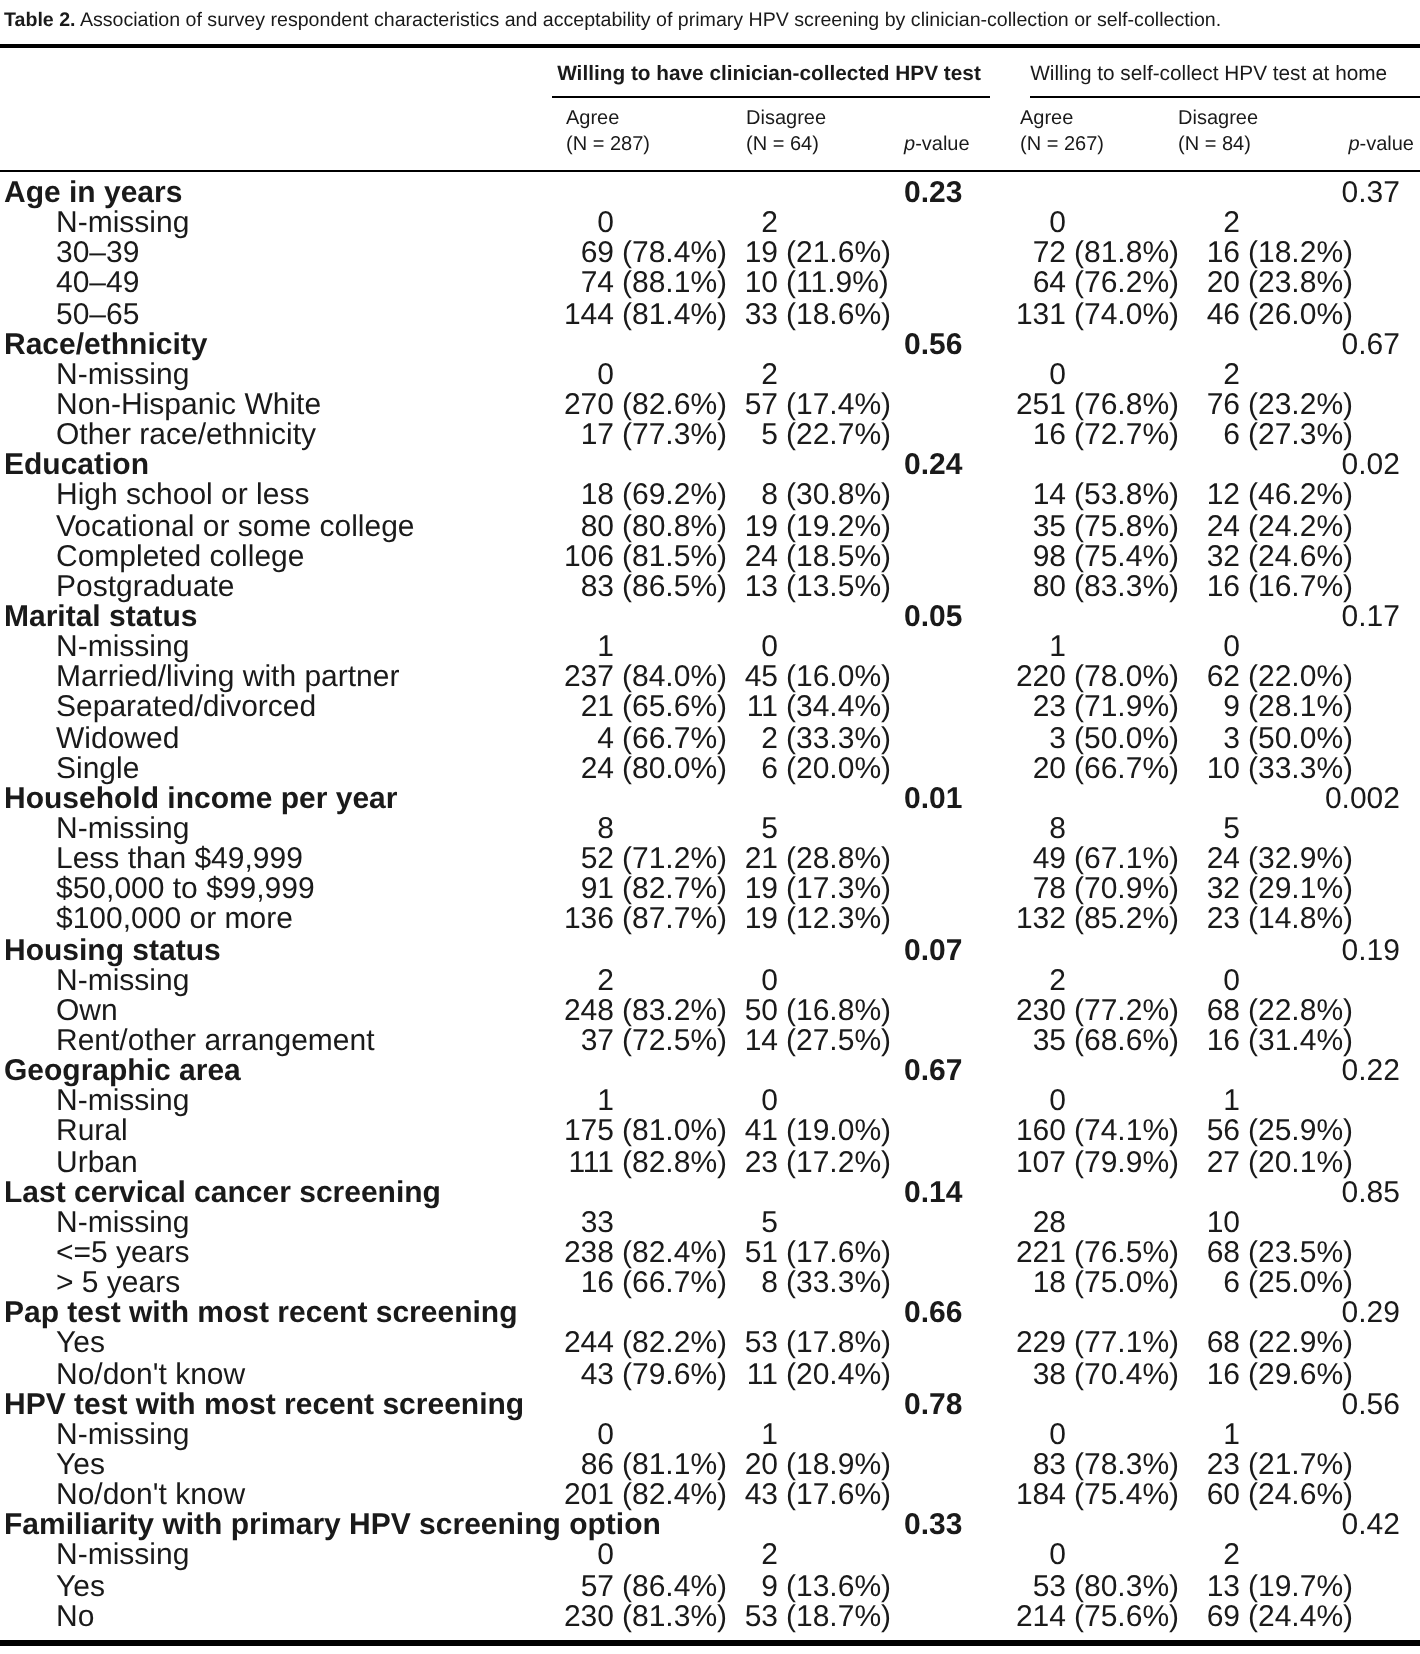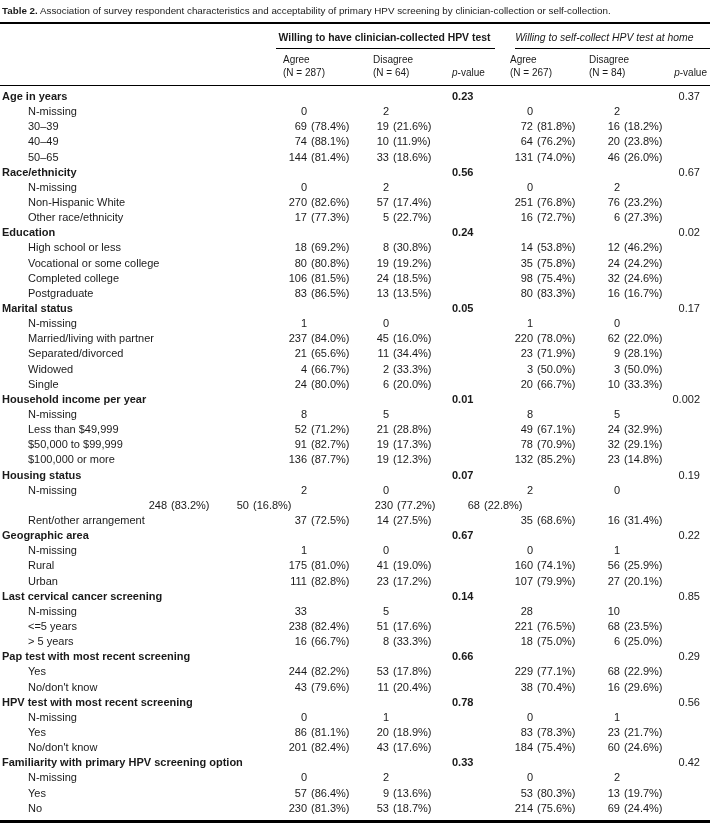--- a/index.html
+++ b/index.html
@@ -14,36 +14,36 @@
   }
   .title { font-size: 9.8px; line-height: 12px; padding: 5px 2px 0 2px; }
   .title .tlabel { font-weight: bold; }
   .rule-top { height: 2px; background: #000; margin-top: 5px; }
   .rule-mid { height: 1px; background: #000; }
   .rule-bottom { height: 3px; background: #000; margin-top: 4px; }
 
   .hgroups { display: flex; margin-top: 7px; font-size: 10.4px; line-height: 13px; }
   .hg-spacer { width: 280px; }
   .hgroup-1 { width: 223px; border-bottom: 1px solid #000; padding: 0 0 4px 3px; font-weight: bold; }
-  .hgroup-2 { width: 198px; margin-left: 20px; border-bottom: 1px solid #000; padding: 0 0 4px 0; font-style: italic; }
+  .hgroup-2 { width: 198px; margin-left: 20px; border-bottom: 1px solid #000; padding: 0 0 4px 0; }
 
   .hsub { display: flex; align-items: flex-end; margin-top: 5px; padding-bottom: 6px;
           font-size: 10px; line-height: 12.5px; }
   .hsub .hline { display: block; }
   .hc-lbl { width: 280px; }
   .hc-ca { width: 70px; padding-left: 3px; }
   .hc-cd { width: 78px; padding-left: 23px; }
   .hc-cp { width: 75px; padding-left: 24px; }
   .hc-sa { width: 72px; padding-left: 7px; }
   .hc-sd { width: 86px; padding-left: 14px; }
   .hc-sp { width: 49px; text-align: right; padding-right: 3px; }
   .pital { font-style: italic; }
 
   .tbody { padding-top: 3px; }
-  .trow { display: flex; align-items: center; height: 15.15px; font-size: 11px; line-height: 13px; justify-content: center; }
+  .trow { display: flex; align-items: center; height: 15.15px; font-size: 15px; line-height: 13px; }
   .lbl { width: 280px; padding-left: 2px; white-space: nowrap; }
   .lbl.cat { font-weight: bold; }
   .lbl.item { padding-left: 28px; }
   .cell { display: flex; white-space: nowrap; }
   .c-ca { width: 70px; }
   .c-cd { width: 78px; }
   .c-cp { width: 75px; padding-left: 24px; display: block; font-weight: bold; }
   .c-sa { width: 72px; }
   .c-sd { width: 86px; }
   .c-sp { width: 49px; padding-right: 10px; display: block; text-align: right; }
@@ -662,20 +662,21 @@
           <span class="cnt">2</span>
           <span class="pct"></span>
         </span>
         <span class="cell c-sd">
           <span class="cnt">0</span>
           <span class="pct"></span>
         </span>
         <span class="cell c-sp"></span>
       </div>
       <div class="trow">
+        <span class="lbl item">Own</span>
         <span class="cell c-ca">
           <span class="cnt">248</span>
           <span class="pct">(83.2%)</span>
         </span>
         <span class="cell c-cd">
           <span class="cnt">50</span>
           <span class="pct">(16.8%)</span>
         </span>
         <span class="cell c-cp"></span>
         <span class="cell c-sa">

